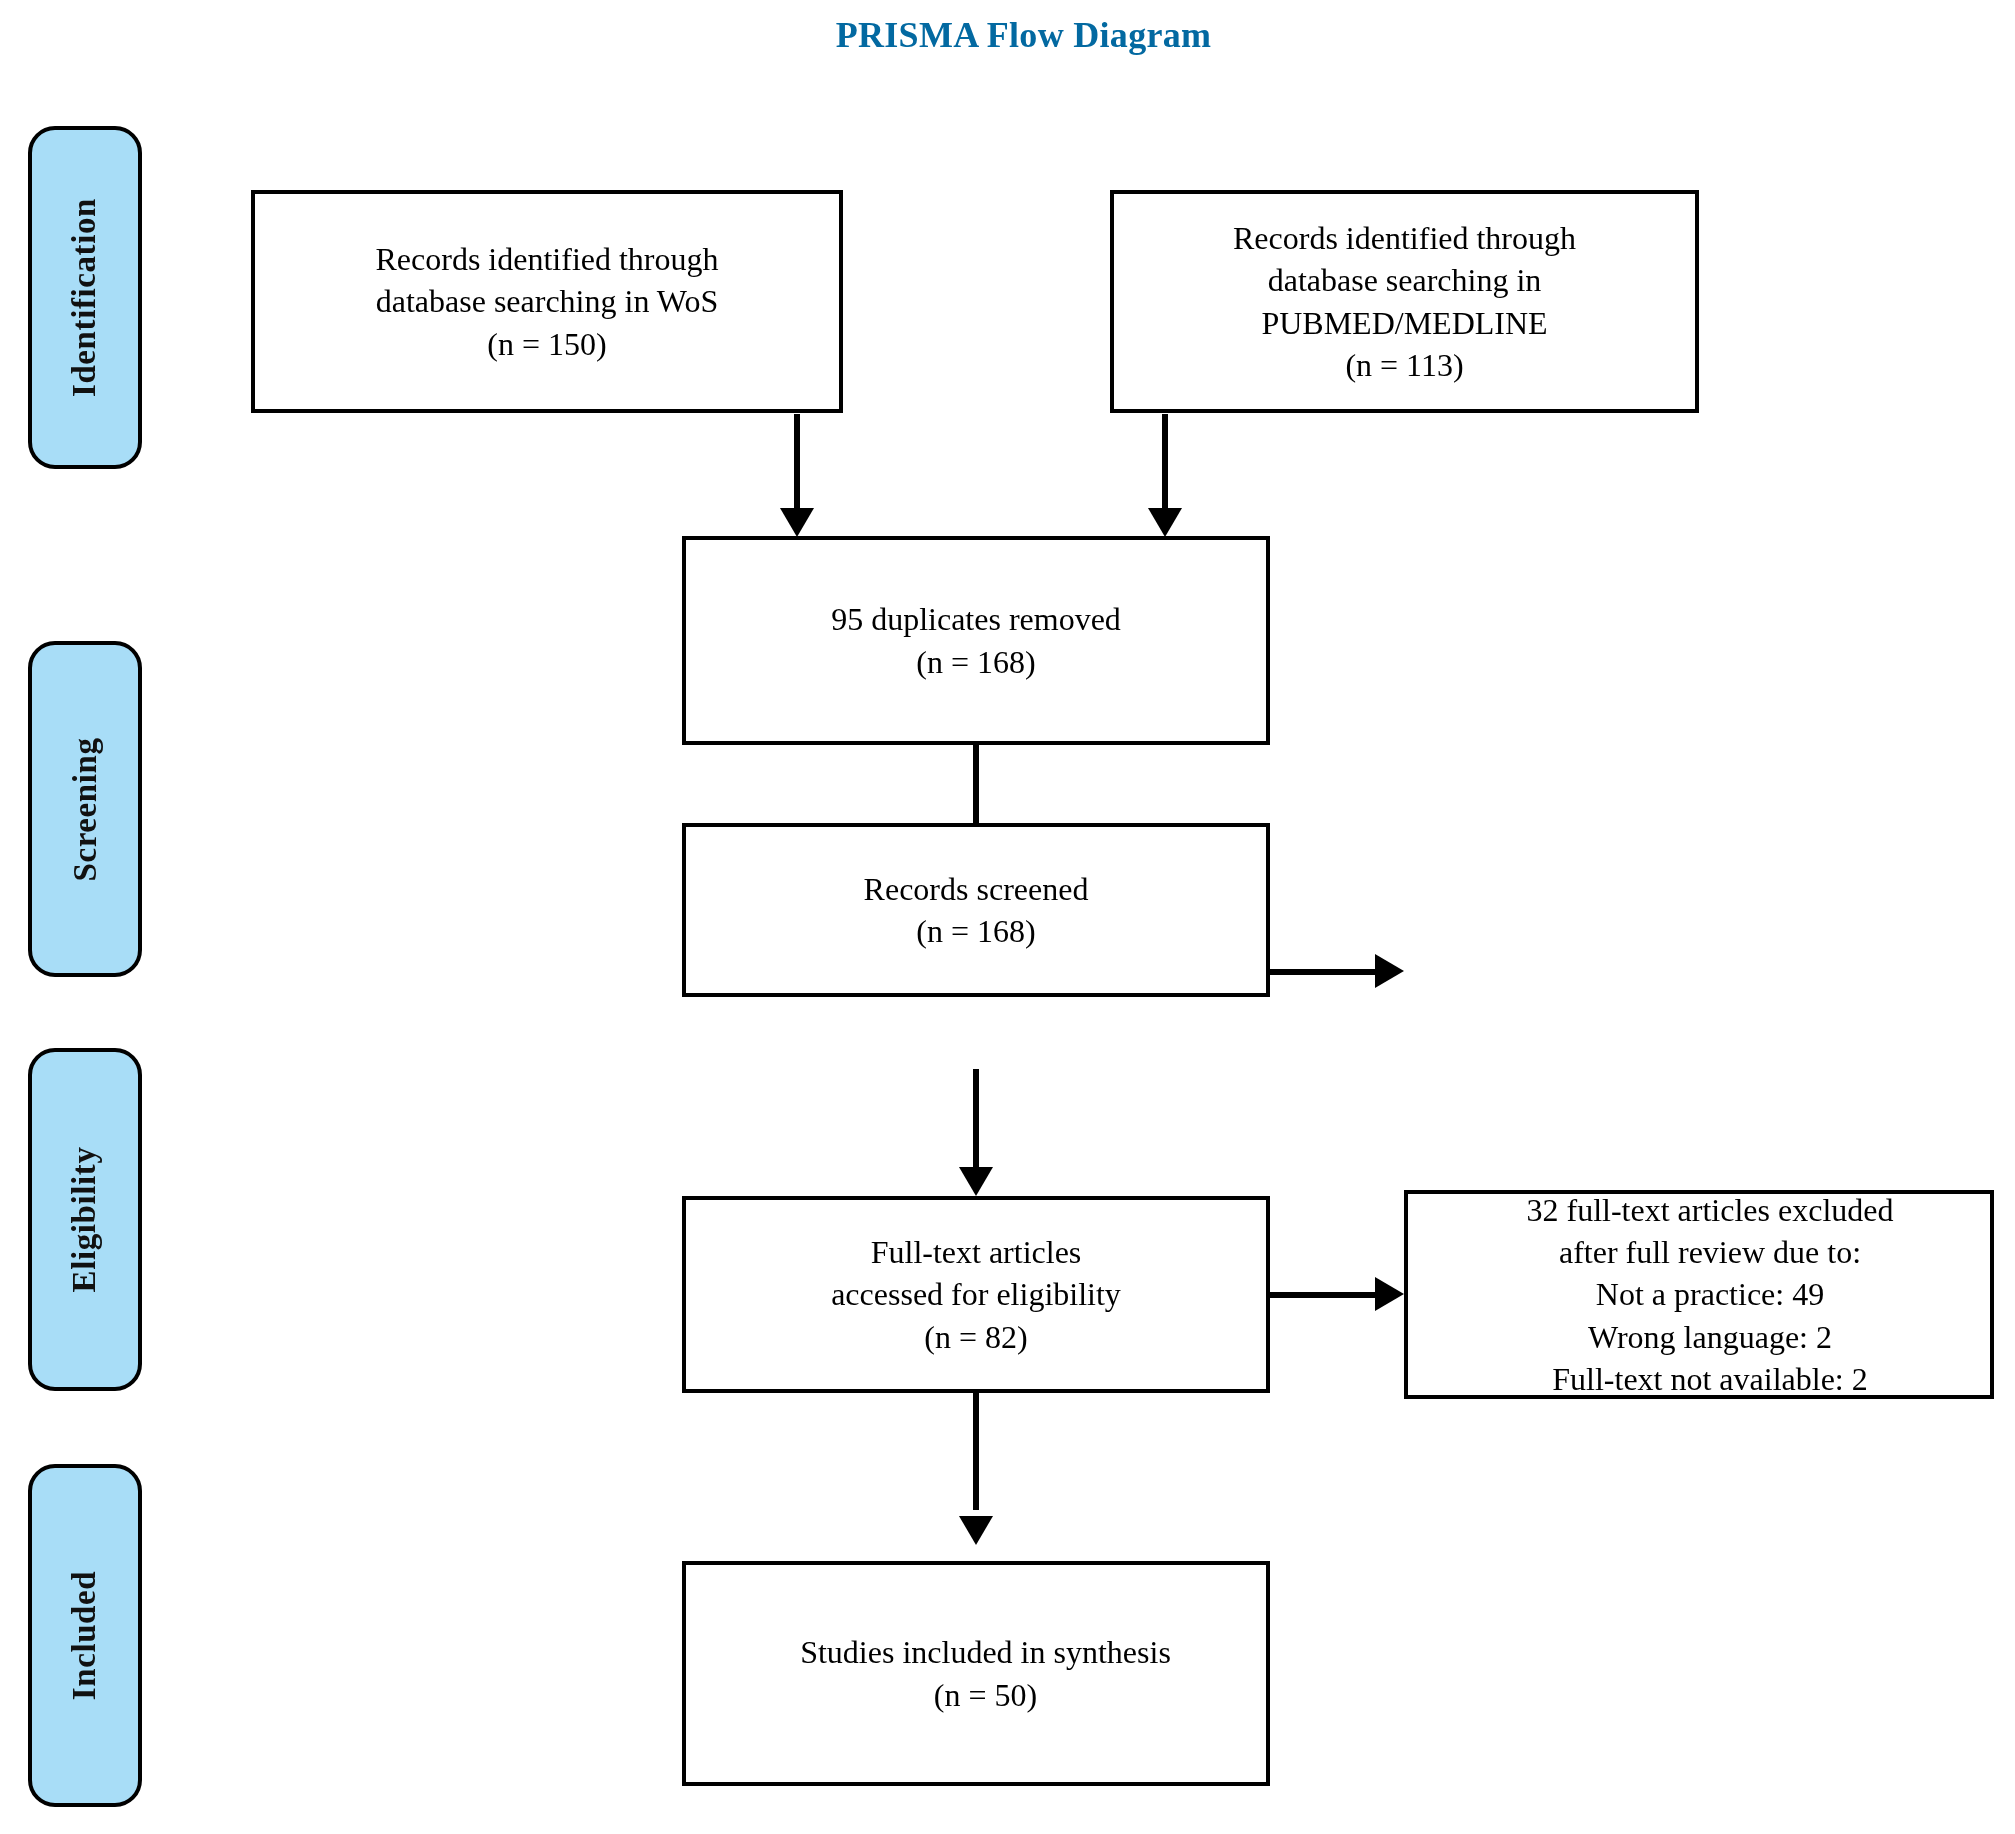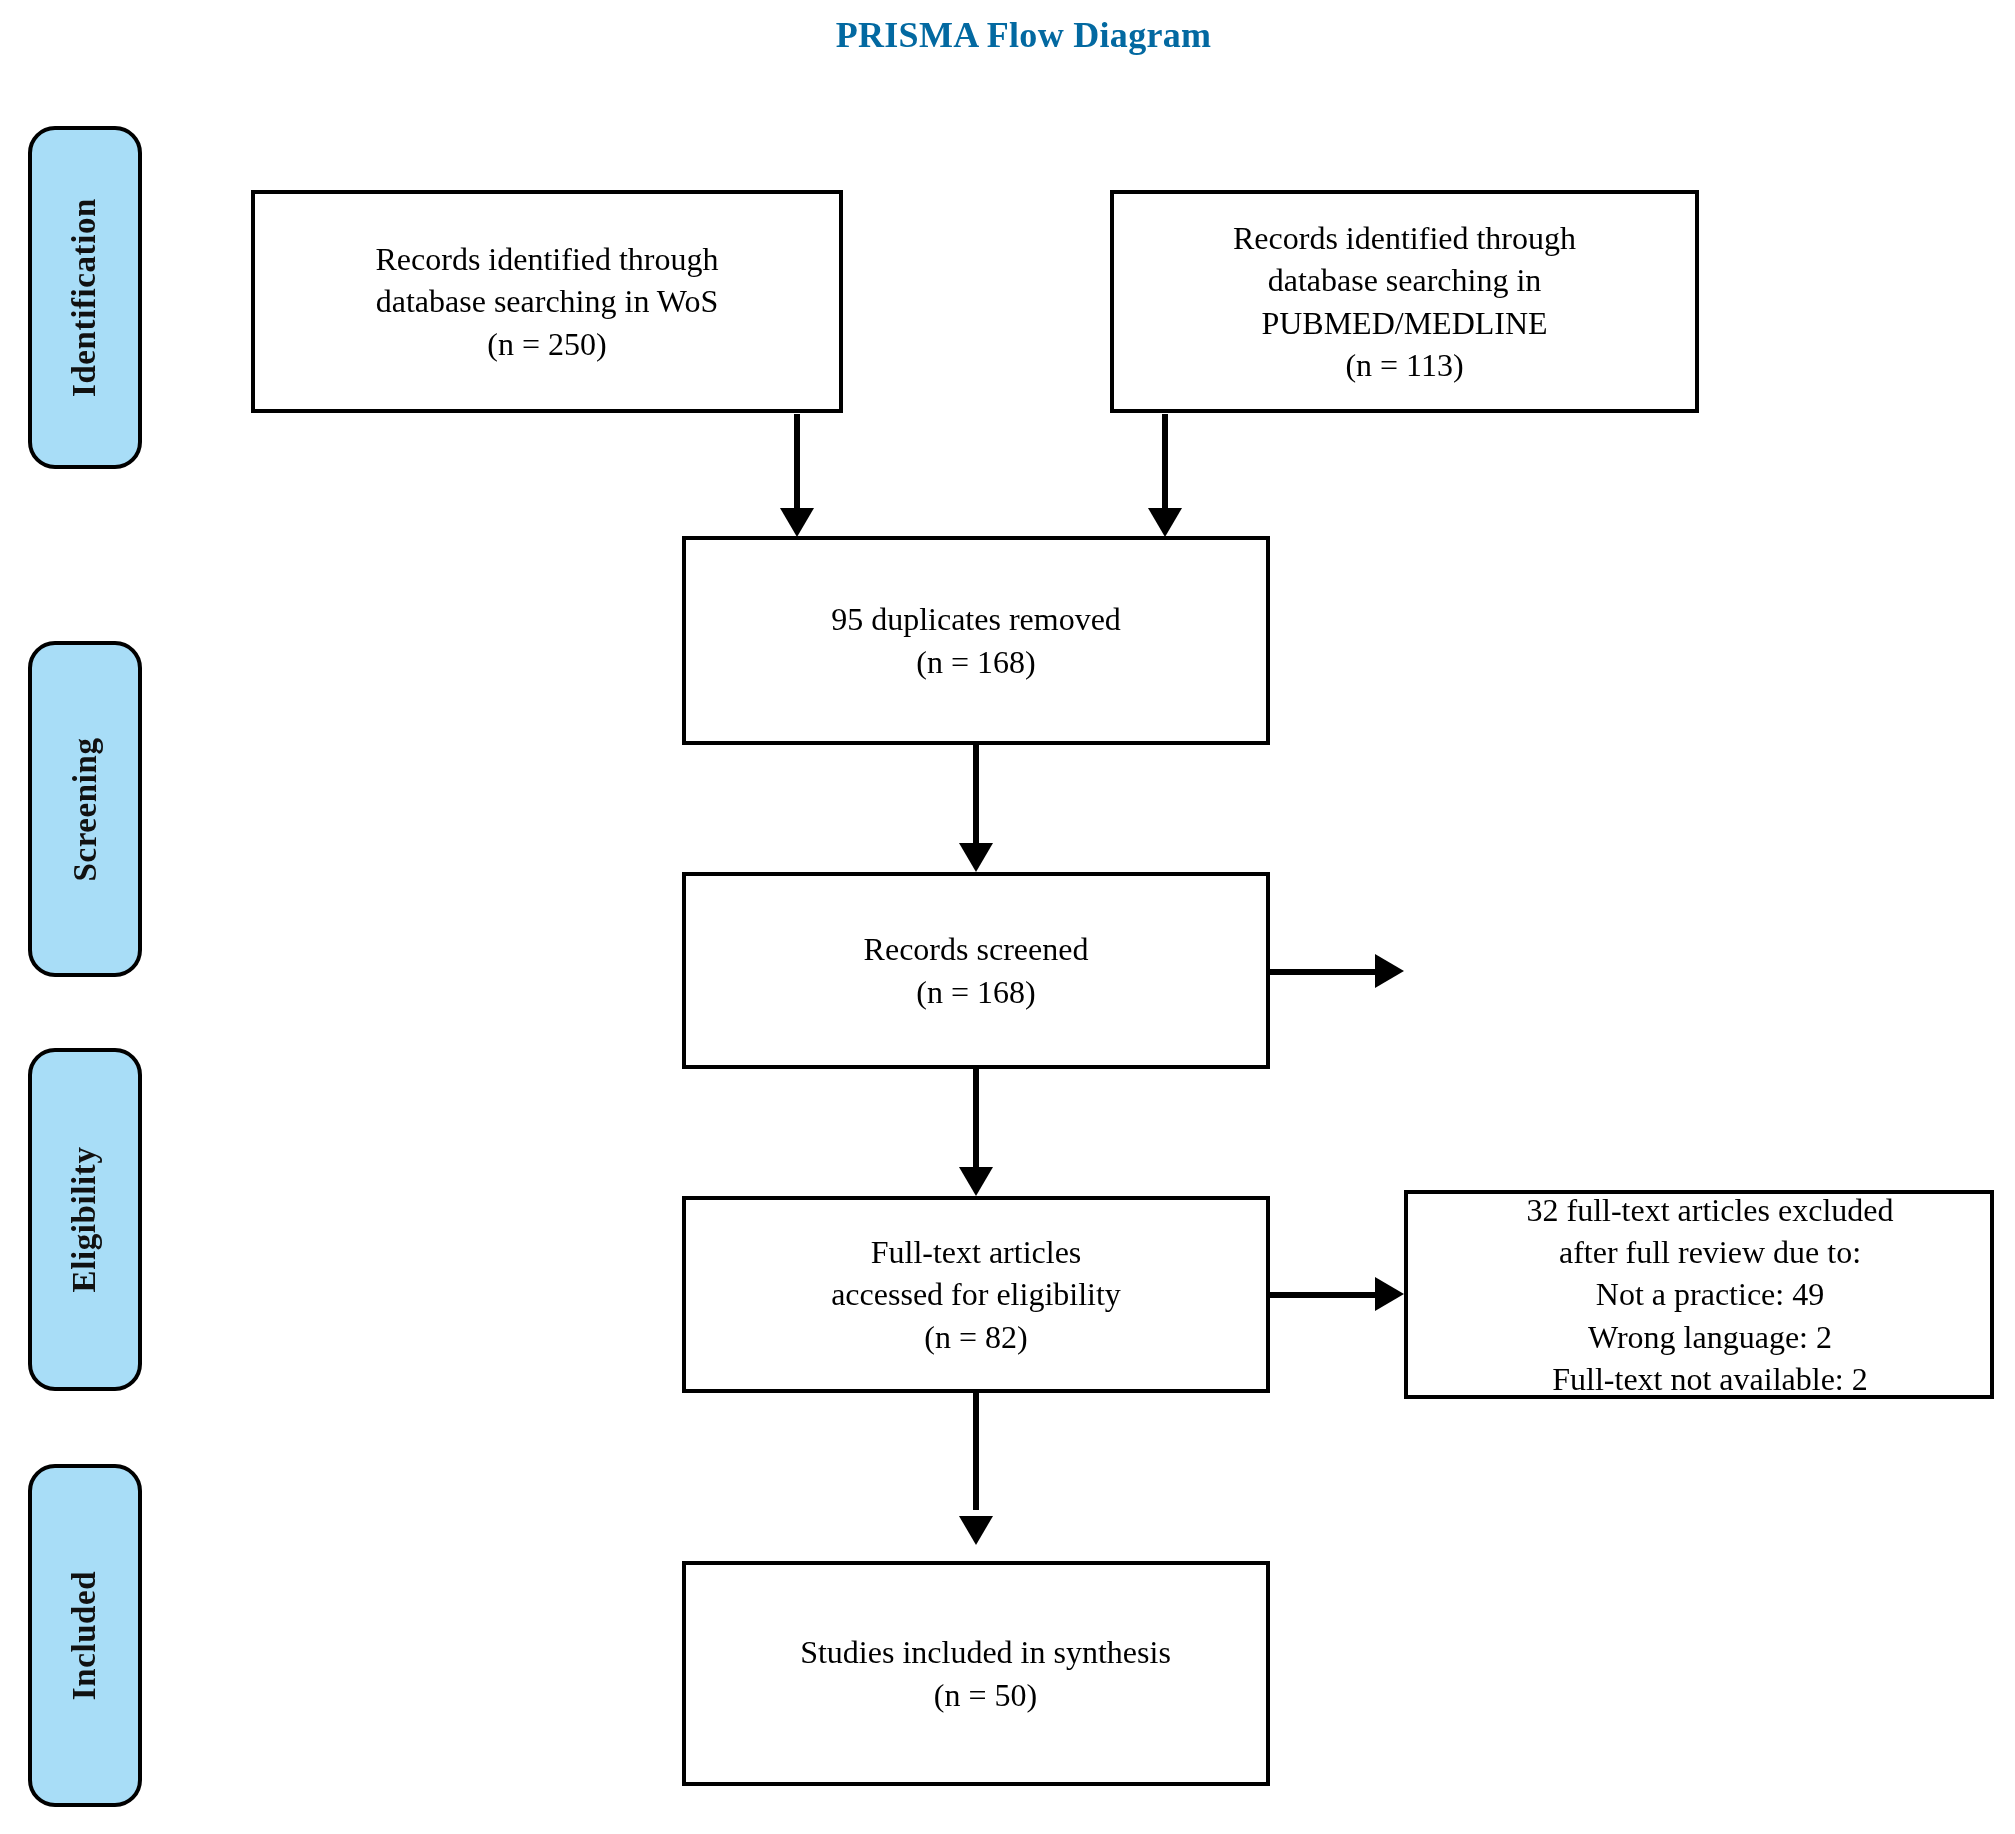--- a/index.html
+++ b/index.html
@@ -114,21 +114,21 @@
     <span class="stage-text">Eligibility</span>
   </div>
 
   <div class="stage-label" style="left:28px; top:1464px; width:114px; height:343px;">
     <span class="stage-text">Included</span>
   </div>
 
   <div class="flow-box" style="left:251px; top:190px; width:592px; height:223px;">
     <span class="line">Records identified through</span>
     <span class="line">database searching in WoS</span>
-    <span class="line">(n = 250)</span>
+    <span class="line">(n = 150)</span>
   </div>
 
   <div class="flow-box" style="left:1110px; top:190px; width:589px; height:223px;">
     <span class="line">Records identified through</span>
     <span class="line">database searching in</span>
     <span class="line">PUBMED/MEDLINE</span>
     <span class="line">(n = 113)</span>
   </div>
 
   <div class="conn-v" style="left:794px; top:414px; height:104px;"></div>
@@ -138,21 +138,21 @@
   <div class="arrow-down" style="left:1148px; top:508px;"></div>
 
   <div class="flow-box" style="left:682px; top:536px; width:588px; height:209px;align-items:center;">
     <span class="line">95 duplicates removed</span>
     <span class="line">(n = 168)</span>
   </div>
 
   <div class="conn-v" style="left:973px; top:745px; height:108px;"></div>
   <div class="arrow-down" style="left:959px; top:843px;"></div>
 
-  <div class="flow-box" style="left:682px; top:872px; width:588px; height:197px;font-family:Liberation Serif, serif;">
+  <div class="flow-box" style="left:682px; top:823px; width:588px; height:174px;font-family:Liberation Serif, serif;">
     <span class="line">Records screened</span>
     <span class="line">(n = 168)</span>
   </div>
 
 
   <div class="conn-h" style="left:1270px; top:969px; width:105px;"></div>
   <div class="arrow-right" style="left:1375px; top:954px;"></div>
 
   <div class="conn-v" style="left:973px; top:1069px; height:108px;"></div>
   <div class="arrow-down" style="left:959px; top:1167px;"></div>

